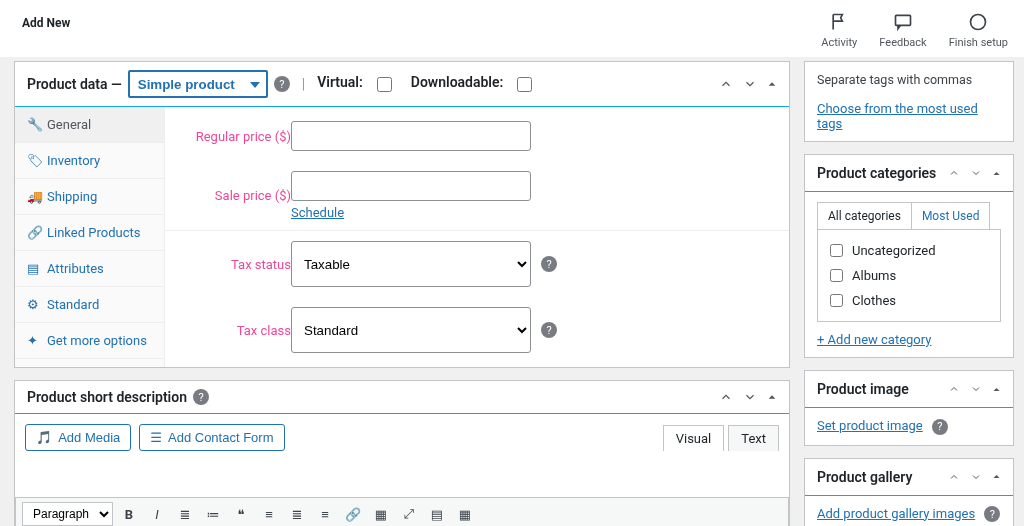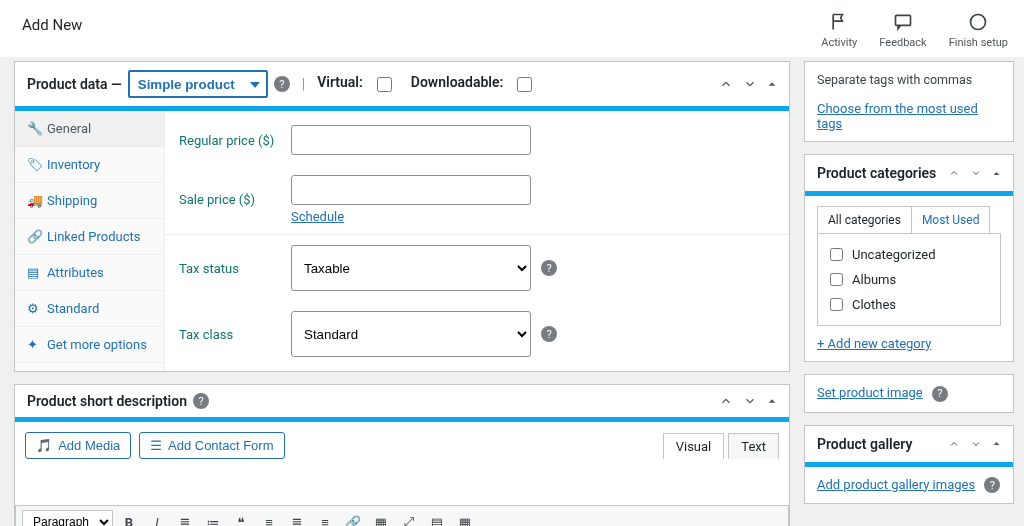--- a/index.html
+++ b/index.html
@@ -1,28 +1,28 @@
 <!DOCTYPE html>
 <html><head>
 <meta charset="utf-8">
 <style>
   * { box-sizing: border-box; }
   body { margin: 0; font-family: -apple-system, BlinkMacSystemFont, "Segoe UI", Roboto, sans-serif; font-size: 13px; color: #1d2327; background: #f0f0f1; width:1024px; }
   .page { padding: 0; }
   .topbar { display:flex; align-items:flex-start; justify-content:space-between; padding:12px 16px 8px 22px; background:#fff; }
-  .topbar h1 { font-size:15px; font-weight:400; margin:4px 0 0 0; }
+  .topbar h1 { font-size:12px; font-weight:700; margin:4px 0 0 0; }
   .topbar-right { display:flex; gap:22px; }
   .ticon { display:flex; flex-direction:column; align-items:center; font-size:11px; color:#50575e; cursor:pointer; gap:4px; }
 
   .content-area { display:flex; gap:14px; padding:4px 10px 10px 14px; align-items:flex-start;}
   .main-col { flex:1; min-width:0; display:flex; flex-direction:column; gap:12px; }
   .side-col { width:210px; display:flex; flex-direction:column; gap:12px; }
 
   .postbox { background:#fff; border:1px solid #c3c4c7; }
-  .postbox-head { display:flex; align-items:center; padding:8px 12px; border-bottom:5px solid #0ea5e9; gap:6px; font-size:14px;}
+  .postbox-head { display:flex; align-items:center; padding:8px 12px; border-bottom:1px solid #0ea5e9; gap:6px; font-size:14px;}
   .postbox-head-title { font-weight:600; }
   .side-box .postbox-head { padding:10px 12px; }
   .side-box .postbox-inner { padding:10px 12px; }
   .chevs { margin-left:auto; display:flex; gap:10px; align-items:center; color:#50575e;}
   .chevs svg{cursor:pointer;}
 
   select.product-type { border:2px solid #2271b1; color:#2271b1; font-weight:600; padding:4px 30px 4px 8px; border-radius:2px; background:#fff; height:28px; appearance:none; }
   .selwrap{position:relative;display:inline-block;}
   .selwrap::after{content:"";position:absolute;right:8px;top:50%;margin-top:-2px;border-left:5px solid transparent;border-right:5px solid transparent;border-top:6px solid #2271b1;pointer-events:none;}
   .helpdot { display:inline-flex; width:16px; height:16px; border-radius:50%; background:#787c82; color:#fff; font-size:11px; align-items:center; justify-content:center; cursor:help; }
@@ -30,21 +30,21 @@
   .cbwrap { display:flex; align-items:flex-start; gap:10px; font-weight:600; }
   .cbwrap input{ width:15px;height:15px; }
 
   .pd-body { display:flex; }
   .pd-tabs { width:150px; border-right:1px solid #eee; background:#fafafa; }
   .pd-tabs a { display:flex; align-items:center; gap:6px; padding:10px 12px; border-bottom:1px solid #eee; cursor:pointer; color:#2271b1; }
   .pd-tabs a.active { background:#f0f0f1; color:#50575e; }
   .pd-tabs .icon { width:14px; }
   .pd-fields { flex:1; padding:4px 0; }
   .row { display:flex; align-items:center; padding:10px 14px; }
-  .row .lab { width:112px; color:#0f766e; font-size:13px; }
+  .row .lab { width:112px; color:#ec4899; font-size:13px;text-align:right; }
   .row .ctrl { }
   .row input[type=text]{ width:240px; height:30px; border:1px solid #8c8f94; border-radius:3px; padding:0 8px;}
   .row select{ width:240px; height:46px; border:1px solid #8c8f94; border-radius:3px; background:#fff; padding:0 8px;}
   .row .after{ margin-left:10px; }
   .schedule{ display:block; margin-top:4px; color:#2271b1; text-decoration:underline; font-size:13px; cursor:pointer;}
   .hr{border-top:1px solid #eee;}
 
   .btn { border:1px solid #2271b1; color:#2271b1; background:#fff; border-radius:3px; padding:5px 10px; display:inline-flex; align-items:center; gap:6px; cursor:pointer; font-size:13px;}
   .editor-toolbar{border:1px solid #c3c4c7; border-top:none;}
   .tabs-right{display:flex; gap:4px; margin-left:auto;}
@@ -286,20 +286,34 @@
             <label>
                 <input type="checkbox" style="">
                 <span>Clothes</span>
               </label>
           </div>
           <span class="add-cat">+ Add new category</span>
         </div>
       </div>
 
       <div class="postbox side-box">
+        <div class="postbox-head">
+          <span class="postbox-head-title">Product image</span>
+          <span class="chevs">
+            <svg width="12" height="12" viewBox="0 0 24 24" fill="none" stroke="currentColor" stroke-width="2">
+                <path d="M6 15l6-6 6 6"></path>
+              </svg>
+            <svg width="12" height="12" viewBox="0 0 24 24" fill="none" stroke="currentColor" stroke-width="2">
+                <path d="M6 9l6 6 6-6"></path>
+              </svg>
+            <svg width="9" height="9" viewBox="0 0 24 24" fill="currentColor">
+                <path d="M4 16l8-8 8 8z"></path>
+              </svg>
+          </span>
+        </div>
         <div class="postbox-inner">
           <span class="link">Set product image</span>
           <span class="helpdot" style="margin-left:6px;">?</span>
         </div>
       </div>
 
       <div class="postbox side-box">
         <div class="postbox-head">
           <span class="postbox-head-title">Product gallery</span>
           <span class="chevs">

